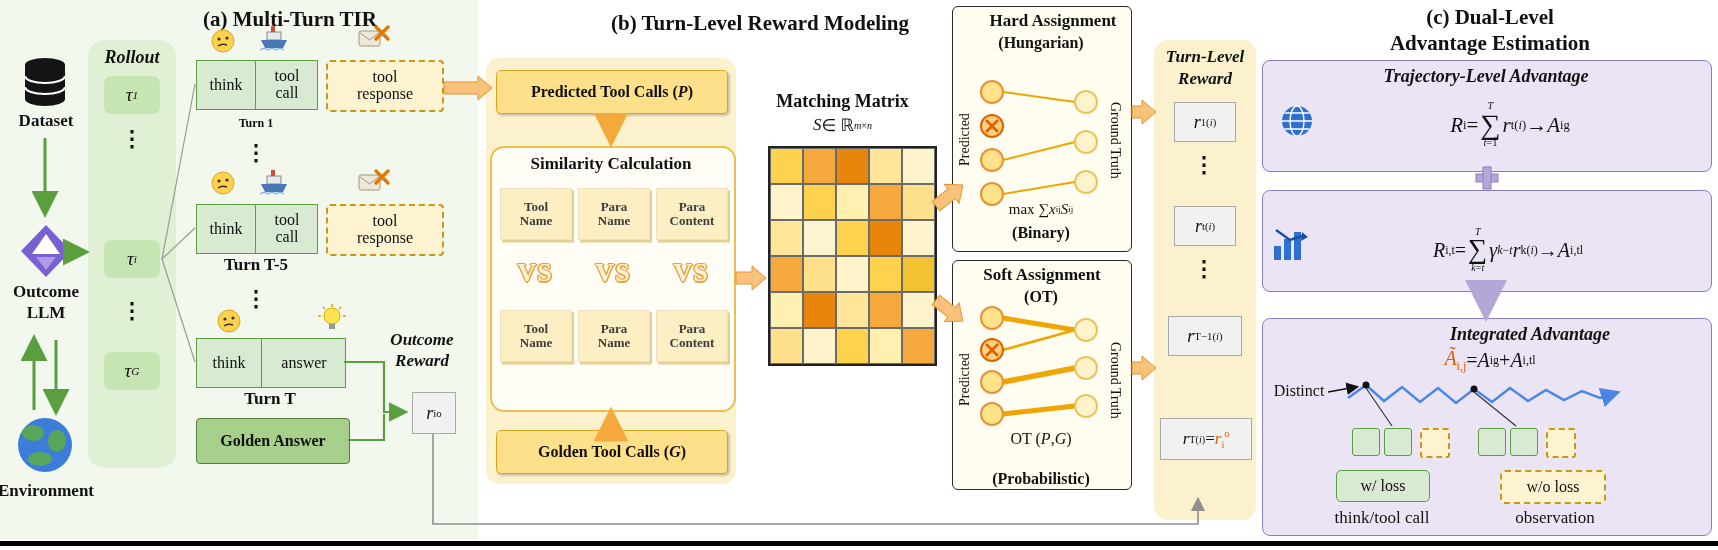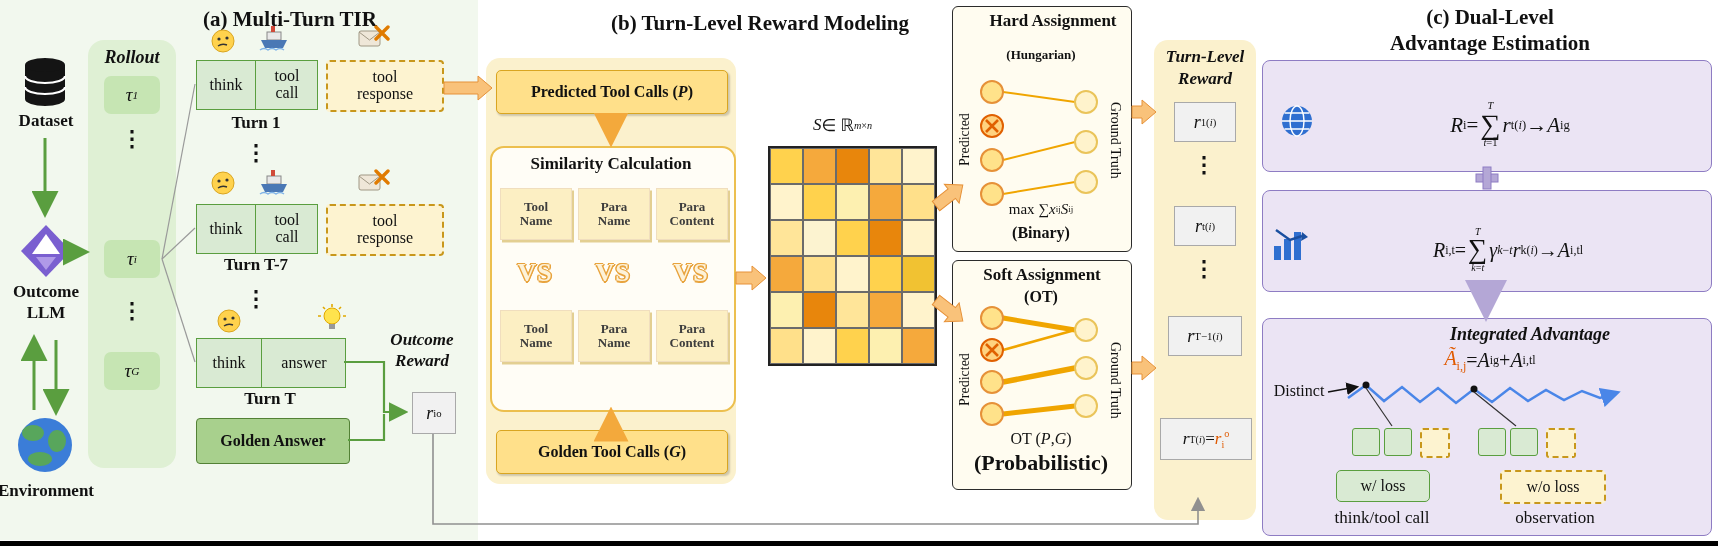--- a/index.html
+++ b/index.html
@@ -110,21 +110,21 @@
         <rect x="1" y="7" width="21" height="15" rx="2" fill="#efe7d8" stroke="#a09884"></rect>
         <path d="M1 8 l10.5 8 L22 8" stroke="#a09884" fill="none"></path>
         <path d="M18 3 L30 15 M30 3 L18 15" stroke="#e07b00" stroke-width="3.4" stroke-linecap="round"></path>
       </svg>
   </div>
   <div class="abs greenpair" style="left:196px;top:60px;width:120px;height:48px;font-size:16px;">
     <div style="width:58px;">think</div>
     <div style="width:62px;">tool<br>call</div>
   </div>
   <div class="abs ctr dashbox" style="left:326px;top:60px;width:114px;height:48px;font-size:16px;">tool<br>response</div>
-  <div class="abs ctr b" style="left:196px;top:112px;width:120px;height:22px;font-size:17px;">Turn 1</div>
+  <div class="abs ctr b" style="left:196px;top:112px;width:120px;height:22px;font-size:12px;">Turn 1</div>
 
   <div class="abs ctr b" style="left:226px;top:138px;width:60px;height:30px;font-size:22px;">⋮</div>
 
   <div class="abs" style="left:210px;top:170px;">
     <svg width="26" height="26" viewBox="0 0 26 26">
         <circle cx="13" cy="13" r="11" fill="#ffd24d" stroke="#d9a521"></circle>
         <circle cx="9" cy="11" r="1.6" fill="#333"></circle>
         <circle cx="17" cy="10" r="1.6" fill="#333"></circle>
         <path d="M8 18 q4 -3 9 -1" stroke="#333" fill="none" stroke-width="1.4"></path>
       </svg>
@@ -142,21 +142,21 @@
         <rect x="1" y="7" width="21" height="15" rx="2" fill="#efe7d8" stroke="#a09884"></rect>
         <path d="M1 8 l10.5 8 L22 8" stroke="#a09884" fill="none"></path>
         <path d="M18 3 L30 15 M30 3 L18 15" stroke="#e07b00" stroke-width="3.4" stroke-linecap="round"></path>
       </svg>
   </div>
   <div class="abs greenpair" style="left:196px;top:204px;width:120px;height:48px;font-size:16px;">
     <div style="width:58px;">think</div>
     <div style="width:62px;">tool<br>call</div>
   </div>
   <div class="abs ctr dashbox" style="left:326px;top:204px;width:114px;height:48px;font-size:16px;">tool<br>response</div>
-  <div class="abs ctr b" style="left:196px;top:254px;width:120px;height:22px;font-size:17px;">Turn T-7</div>
+  <div class="abs ctr b" style="left:196px;top:254px;width:120px;height:22px;font-size:17px;">Turn T-5</div>
 
   <div class="abs ctr b" style="left:226px;top:284px;width:60px;height:30px;font-size:22px;">⋮</div>
 
   <div class="abs" style="left:216px;top:308px;">
     <svg width="26" height="26" viewBox="0 0 26 26">
         <circle cx="13" cy="13" r="11" fill="#ffd24d" stroke="#d9a521"></circle>
         <circle cx="9" cy="11" r="1.6" fill="#333"></circle>
         <circle cx="17" cy="10" r="1.6" fill="#333"></circle>
         <path d="M8 18 q4 -3 9 -1" stroke="#333" fill="none" stroke-width="1.4"></path>
       </svg>
@@ -197,20 +197,21 @@
   <div class="abs ctr vs" style="left:500px;top:254px;width:70px;height:38px;font-size:26px;">VS</div>
   <div class="abs ctr vs" style="left:578px;top:254px;width:70px;height:38px;font-size:26px;">VS</div>
   <div class="abs ctr vs" style="left:656px;top:254px;width:70px;height:38px;font-size:26px;">VS</div>
 
   <div class="abs ctr note" style="left:500px;top:310px;width:70px;height:50px;font-size:13px;font-weight:600;">Tool<br>Name</div>
   <div class="abs ctr note" style="left:578px;top:310px;width:70px;height:50px;font-size:13px;font-weight:600;">Para<br>Name</div>
   <div class="abs ctr note" style="left:656px;top:310px;width:70px;height:50px;font-size:13px;font-weight:600;">Para<br>Content</div>
 
   <div class="abs ctr ylwbox b" style="left:496px;top:430px;width:230px;height:42px;font-size:16px;">Golden Tool Calls (<i>G</i>)</div>
 
+  <div class="abs ctr b" style="left:745px;top:90px;width:195px;height:22px;font-size:18px;">Matching Matrix</div>
   <div class="abs ctr" style="left:745px;top:114px;width:195px;height:22px;font-size:17px;"><i>S</i> ∈ ℝ<sup><i>m</i>×<i>n</i></sup></div>
   <div class="abs" id="matrix-grid" style="left:768px;top:146px;width:165px;height:216px;">
       <div class="mcell" style="background: rgb(255, 210, 77);"></div>
       <div class="mcell" style="background: rgb(245, 169, 60);"></div>
       <div class="mcell" style="background: rgb(232, 134, 12);"></div>
       <div class="mcell" style="background: rgb(255, 229, 153);"></div>
       <div class="mcell" style="background: rgb(255, 243, 204);"></div>
       <div class="mcell" style="background: rgb(255, 243, 204);"></div>
       <div class="mcell" style="background: rgb(255, 210, 77);"></div>
       <div class="mcell" style="background: rgb(253, 240, 176);"></div>
@@ -233,33 +234,33 @@
       <div class="mcell" style="background: rgb(255, 243, 204);"></div>
       <div class="mcell" style="background: rgb(255, 224, 138);"></div>
       <div class="mcell" style="background: rgb(255, 243, 204);"></div>
       <div class="mcell" style="background: rgb(255, 210, 77);"></div>
       <div class="mcell" style="background: rgb(253, 240, 176);"></div>
       <div class="mcell" style="background: rgb(245, 169, 60);"></div>
     </div>
 
   <div class="abs assignbox" style="left:952px;top:6px;width:178px;height:244px;"></div>
   <div class="abs ctr b" style="left:952px;top:10px;width:178px;height:22px;font-size:17px;margin-left:12px;">Hard Assignment</div>
-  <div class="abs ctr b" style="left:952px;top:44px;width:178px;height:22px;font-size:13px;">(Hungarian)</div>
+  <div class="abs ctr b" style="left:952px;top:32px;width:178px;height:22px;font-size:16px;">(Hungarian)</div>
   <div class="abs ctr vlabel up" style="left:956px;top:70px;width:18px;height:140px;font-size:14px;">Predicted</div>
   <div class="abs ctr vlabel" style="left:1106px;top:60px;width:18px;height:160px;font-size:14px;">Ground Truth</div>
   <div class="abs ctr" style="left:958px;top:198px;width:166px;height:22px;font-size:15px;">max ∑ <i>x</i><sub>ij</sub><i>S</i><sub>ij</sub></div>
   <div class="abs ctr b" style="left:958px;top:222px;width:166px;height:22px;font-size:16px;">(Binary)</div>
 
   <div class="abs assignbox" style="left:952px;top:260px;width:178px;height:228px;"></div>
   <div class="abs ctr b" style="left:952px;top:264px;width:180px;height:22px;font-size:17px;">Soft Assignment</div>
   <div class="abs ctr b" style="left:952px;top:286px;width:178px;height:22px;font-size:16px;">(OT)</div>
   <div class="abs ctr vlabel up" style="left:956px;top:315px;width:18px;height:130px;font-size:14px;">Predicted</div>
   <div class="abs ctr vlabel" style="left:1106px;top:305px;width:18px;height:150px;font-size:14px;">Ground Truth</div>
   <div class="abs ctr" style="left:958px;top:428px;width:166px;height:22px;font-size:16px;">OT (<i>P</i>, <i>G</i>)</div>
-  <div class="abs ctr b" style="left:958px;top:452px;width:166px;height:22px;font-size:22px;">(Probabilistic)</div>
+  <div class="abs ctr b" style="left:958px;top:468px;width:166px;height:22px;font-size:16px;">(Probabilistic)</div>
 
   <div class="abs ctr b i" style="left:1154px;top:46px;width:102px;height:22px;font-size:17px;">Turn-Level</div>
   <div class="abs ctr b i" style="left:1154px;top:68px;width:102px;height:22px;font-size:17px;">Reward</div>
   <div class="abs ctr rbox" style="left:1174px;top:102px;width:60px;height:38px;font-size:18px;">
       <i>r</i>
       <sub>1</sub>
       <sup>(<i>i</i>)</sup>
     </div>
   <div class="abs ctr b" style="left:1174px;top:150px;width:60px;height:30px;font-size:22px;">⋮</div>
   <div class="abs ctr rbox" style="left:1174px;top:206px;width:60px;height:38px;font-size:18px;">
@@ -272,20 +273,21 @@
       <i>r</i>
       <sub>T−1</sub>
       <sup>(<i>i</i>)</sup>
     </div>
   <div class="abs ctr rbox" style="left:1160px;top:418px;width:90px;height:40px;font-size:17px;"><i>r</i><sub>T</sub><sup>(<i>i</i>)</sup> = <span class="orange"><i>r</i><sub>i</sub><sup>o</sup></span></div>
 
   <div class="abs ctr b" style="left:1330px;top:4px;width:320px;height:26px;font-size:21px;">(c) Dual-Level</div>
   <div class="abs ctr b" style="left:1330px;top:30px;width:320px;height:26px;font-size:21px;">Advantage Estimation</div>
 
   <div class="abs purplebox" style="left:1262px;top:60px;width:448px;height:110px;"></div>
+  <div class="abs ctr b i" style="left:1262px;top:64px;width:448px;height:24px;font-size:18px;">Trajectory-Level Advantage</div>
   <div class="abs" style="left:1280px;top:104px;">
     <svg width="34" height="34" viewBox="0 0 34 34">
         <circle cx="17" cy="17" r="15" fill="#2f6fd0"></circle>
         <ellipse cx="17" cy="17" rx="7" ry="15" fill="none" stroke="#fff" stroke-width="1.4"></ellipse>
         <path d="M2 17 H32 M4.5 9 H29.5 M4.5 25 H29.5" stroke="#fff" stroke-width="1.4"></path>
       </svg>
   </div>
   <div class="abs ctr" style="left:1320px;top:92px;width:380px;height:66px;font-size:21px;"><i>R</i><sub>i</sub> = <span class="sum">
         <span class="lim"><i>T</i></span>
         <span class="sig">∑</span>

